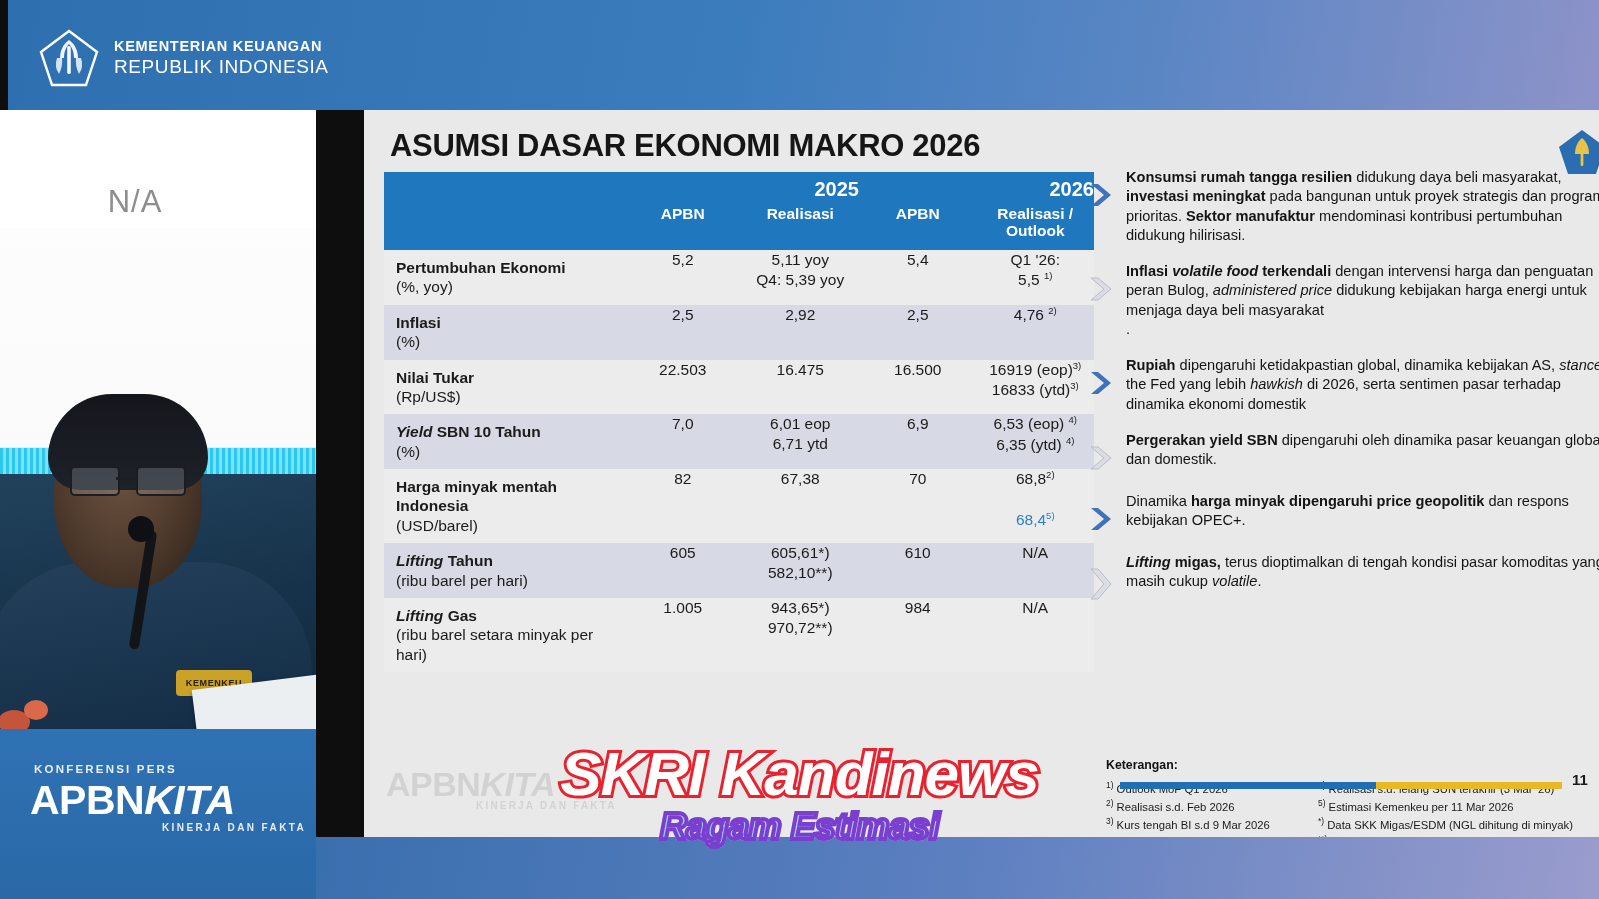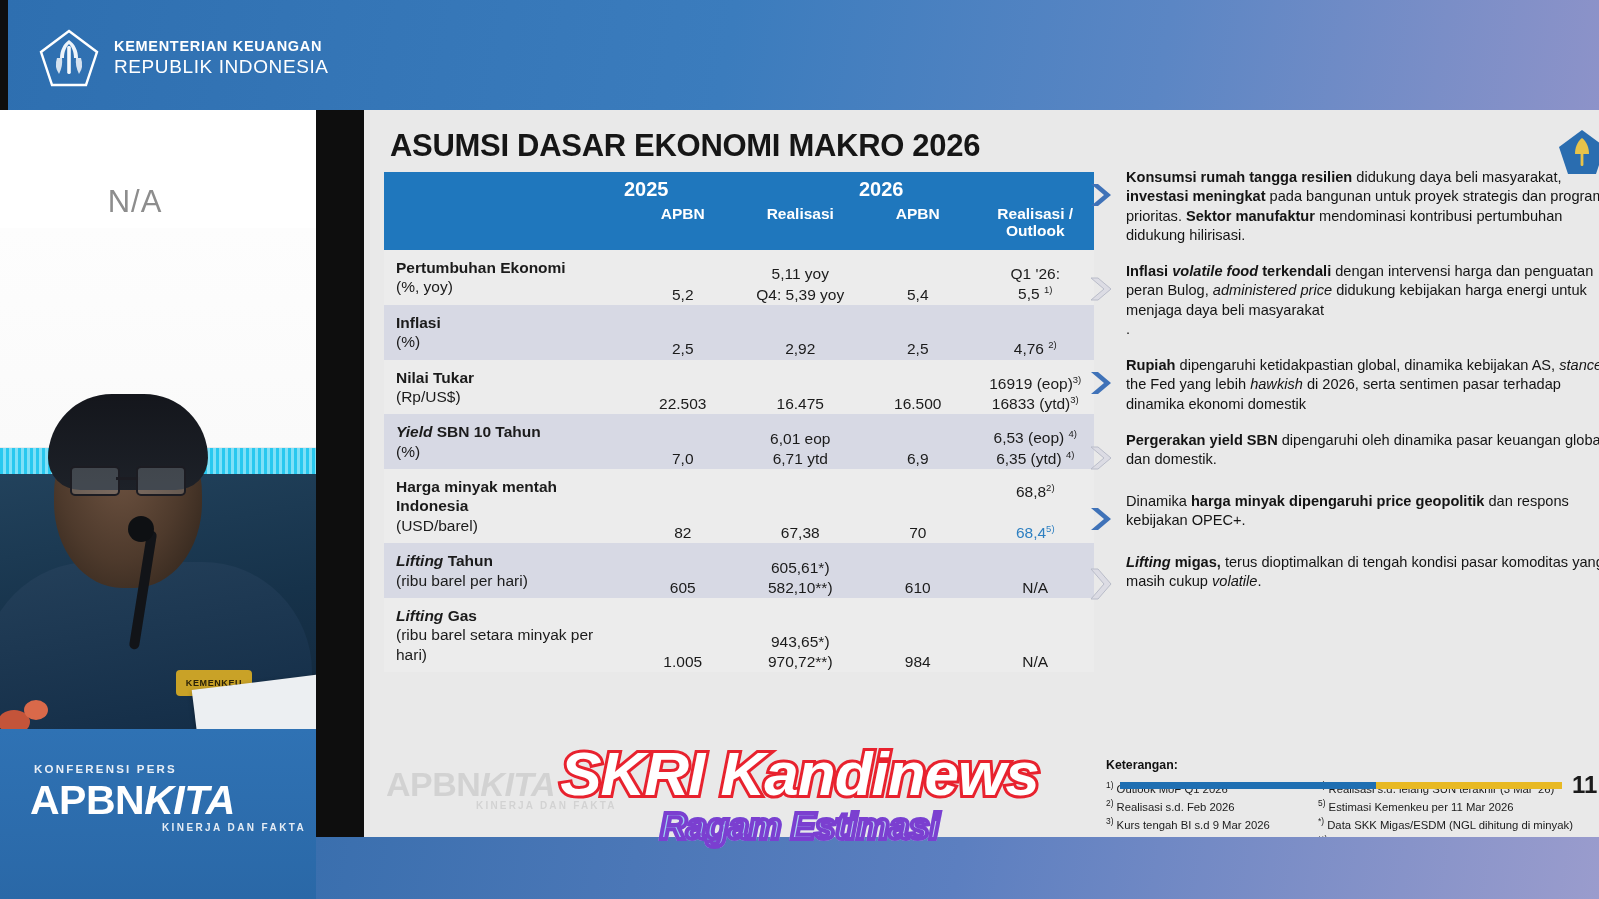--- a/index.html
+++ b/index.html
@@ -59,24 +59,24 @@
   .slide{position:absolute;left:316px;top:110px;width:1283px;height:727px;background:#e9e9e9;margin-left:48px;}
   .slide-title{position:absolute;left:26px;top:18px;font-size:31px;font-weight:bold;color:#161616;letter-spacing:-0.3px;}
   .garuda-mini{position:absolute;right:40px;top:18px;width:50px;height:48px;}
 
   
   .tbl{position:absolute;left:20px;top:62px;width:710px;}
   .thead{display:flex;background:#1f77bd;color:#fff;height:78px;}
   .thead .c0{flex:0 0 240px;}
   .thead .grp{flex:0 0 235px;position:relative;}
   .thead .grp2{flex:0 0 235px;position:relative;}
-  .yr{position:absolute;top:6px;left:0;width:100%;text-align:left;font-size:20px;font-weight:bold;}
+  .yr{position:absolute;top:6px;left:0;width:100%;text-align:right;font-size:20px;font-weight:bold;}
   .subs{position:absolute;top:33px;left:0;width:100%;display:flex;}
   .subs span{flex:1;text-align:center;font-size:15.5px;font-weight:bold;line-height:1.12;}
-  .row{display:flex;align-items:flex-end;min-height:54px;background:#ececec;}
+  .row{display:flex;align-items:flex-start;min-height:54px;background:#ececec;}
   .row.alt{background:#d7d9e4;}
   .row .lbl{flex:0 0 240px;padding:8px 6px 8px 12px;box-sizing:border-box;font-size:15.5px;color:#1b1b1b;line-height:1.25;}
   .row .lbl b{font-weight:bold;}
   .row .lbl .sub{font-weight:normal;}
   .row .v{flex:0 0 117.5px;text-align:center;font-size:15.5px;color:#1b1b1b;line-height:1.3;}
   .row .v sup{font-size:9.5px;}
   .blue{color:#2d7fc1;}
   .it{font-style:italic;font-weight:bold;}
 
   
@@ -93,21 +93,21 @@
   .ketcols{display:flex;gap:16px;}
   .ketcol{font-size:11.3px;line-height:1.45;color:#1a1a1a;}
   .ketcol div{white-space:nowrap;}
   .ketcol sup{font-size:8.4px;}
   .kc1{flex:0 0 196px;}
 
   
   .footbar{position:absolute;left:756px;top:672px;}
   .bar-blue{position:absolute;left:0;top:0;width:256px;height:7px;background:#1f6fb2;}
   .bar-gold{position:absolute;left:256px;top:0;width:186px;height:7px;background:#e8b923;}
-  .pgno{position:absolute;left:452px;top:-11px;font-size:24px;font-weight:bold;color:#1b1b1b;}
+  .pgno{position:absolute;left:452px;top:-11px;font-size:15px;font-weight:bold;color:#1b1b1b;}
   .apbn-ghost{position:absolute;left:22px;top:655px;opacity:.28;}
   .ag1{font-size:34px;font-weight:bold;color:#9a9a9a;letter-spacing:-0.5px;}
   .ag1 .kita{font-style:italic;}
   .ag2{font-size:10px;font-weight:bold;color:#9a9a9a;letter-spacing:2.2px;margin-left:90px;margin-top:-4px;}
 
   
   .botband{position:absolute;left:316px;top:837px;width:1283px;height:62px;
     background:linear-gradient(100deg,#3a6fae 0%,#5c7fc0 50%,#9a9ccd 100%);}
 
   

